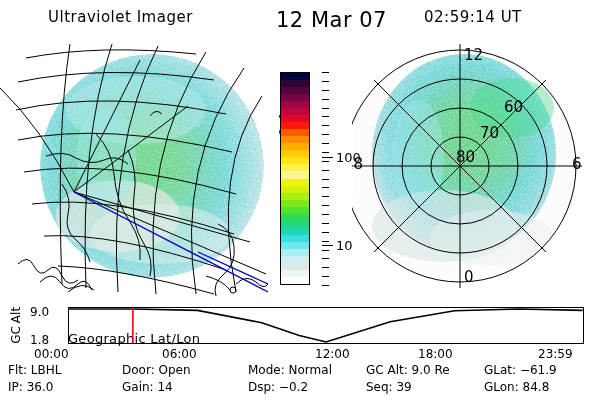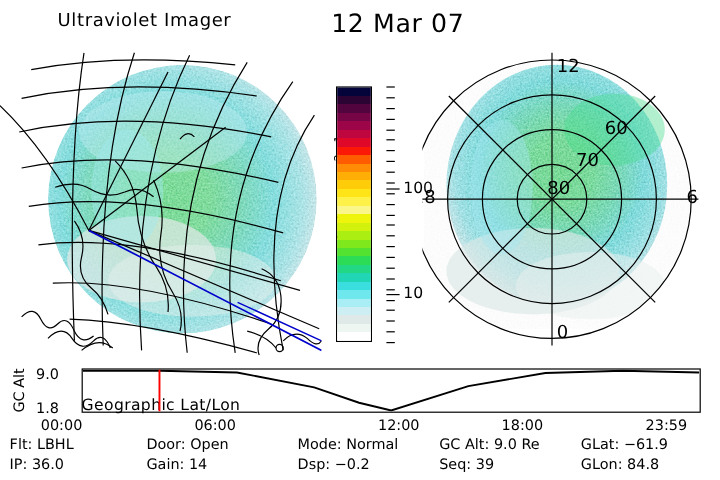--- a/index.html
+++ b/index.html
@@ -62,20 +62,21 @@
   .fc4{left:484px;}
 </style>
 </head>
 <body>
 
 <div class="root">
 
   <div class="header">
     <div class="hdr-title">Ultraviolet Imager</div>
     <div class="hdr-date">12 Mar 07</div>
+    <div class="hdr-time">02:59:14 UT</div>
   </div>
 
   <div class="panel geo-panel">
     <svg width="268" height="258" viewBox="0 0 268 258">
       <defs>
         <clipPath id="geoDisk">
             <circle cx="152" cy="128" r="112"></circle>
           </clipPath>
         <radialGradient id="auroraGeo" cx="44%" cy="50%" r="62%">
           <stop offset="0%" stop-color="#34dc6c"></stop>

